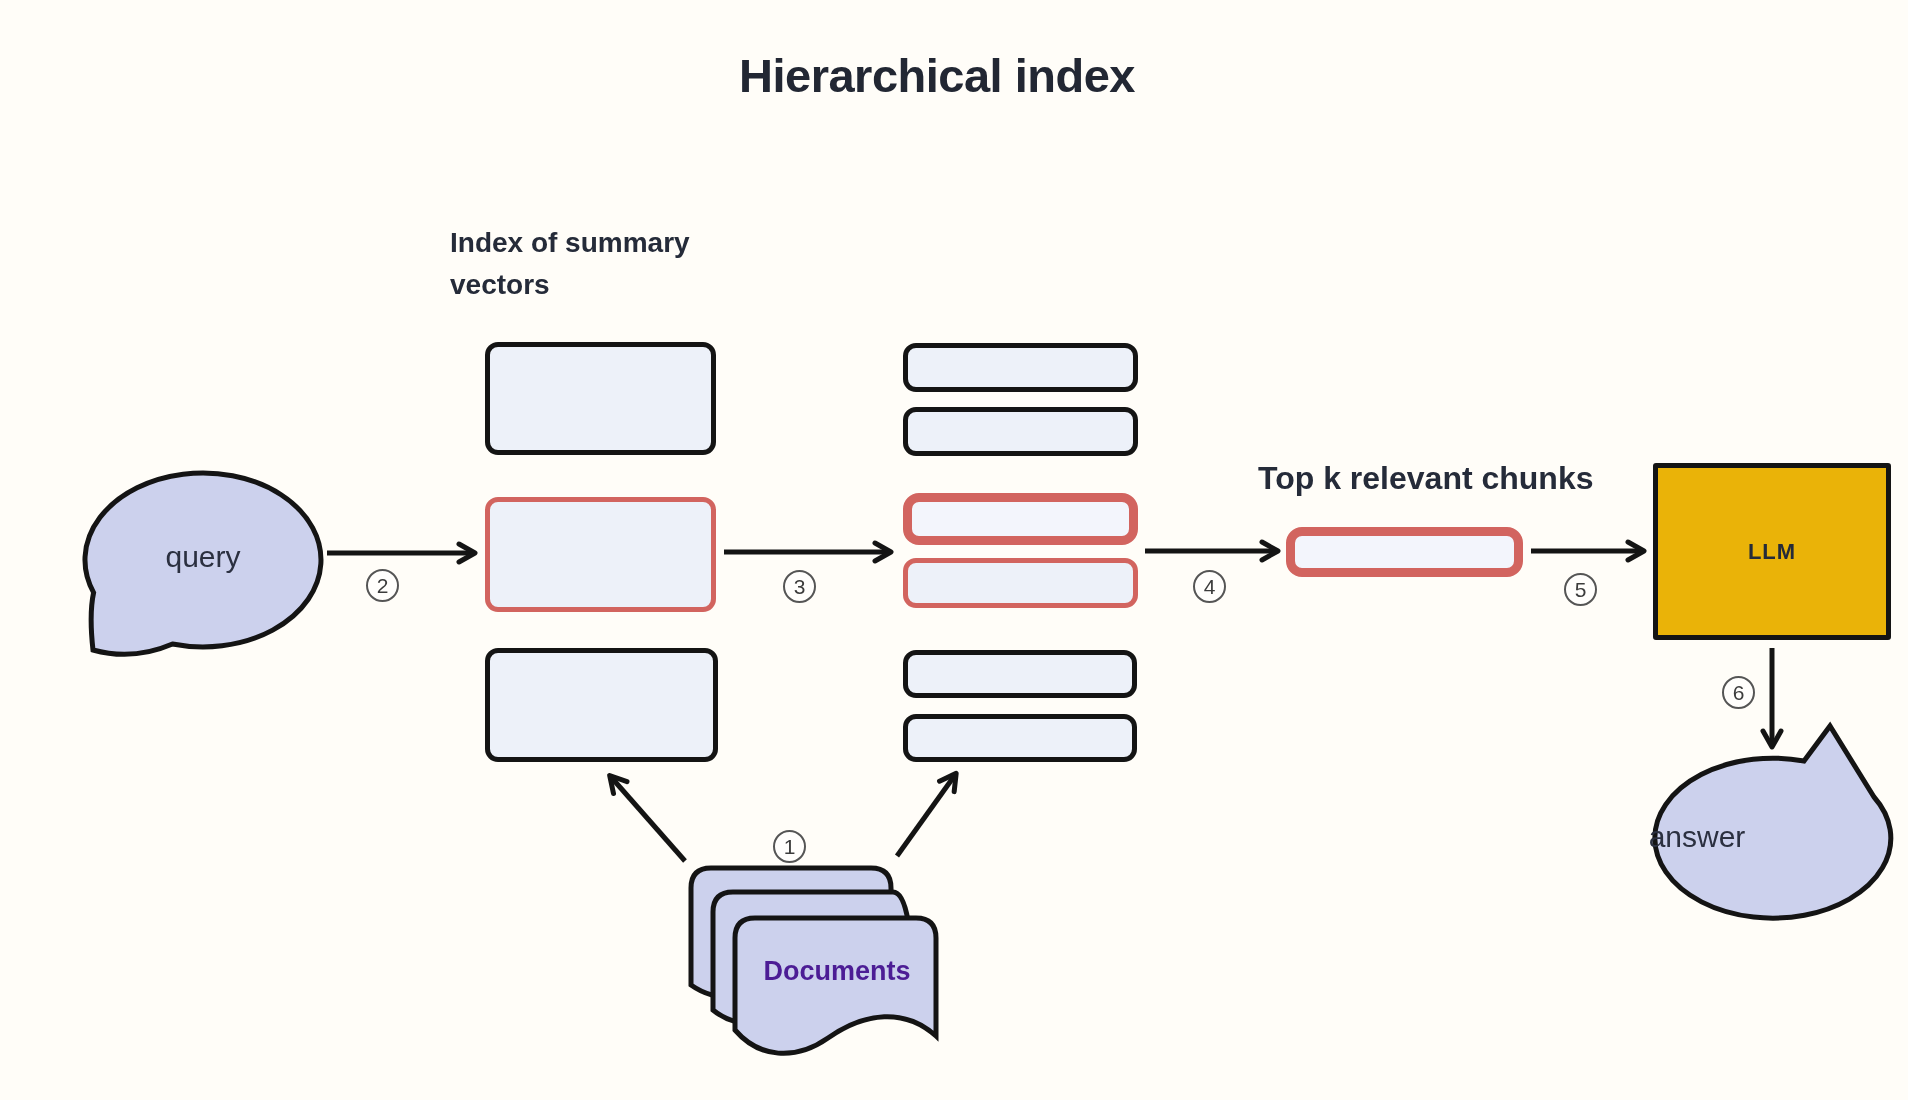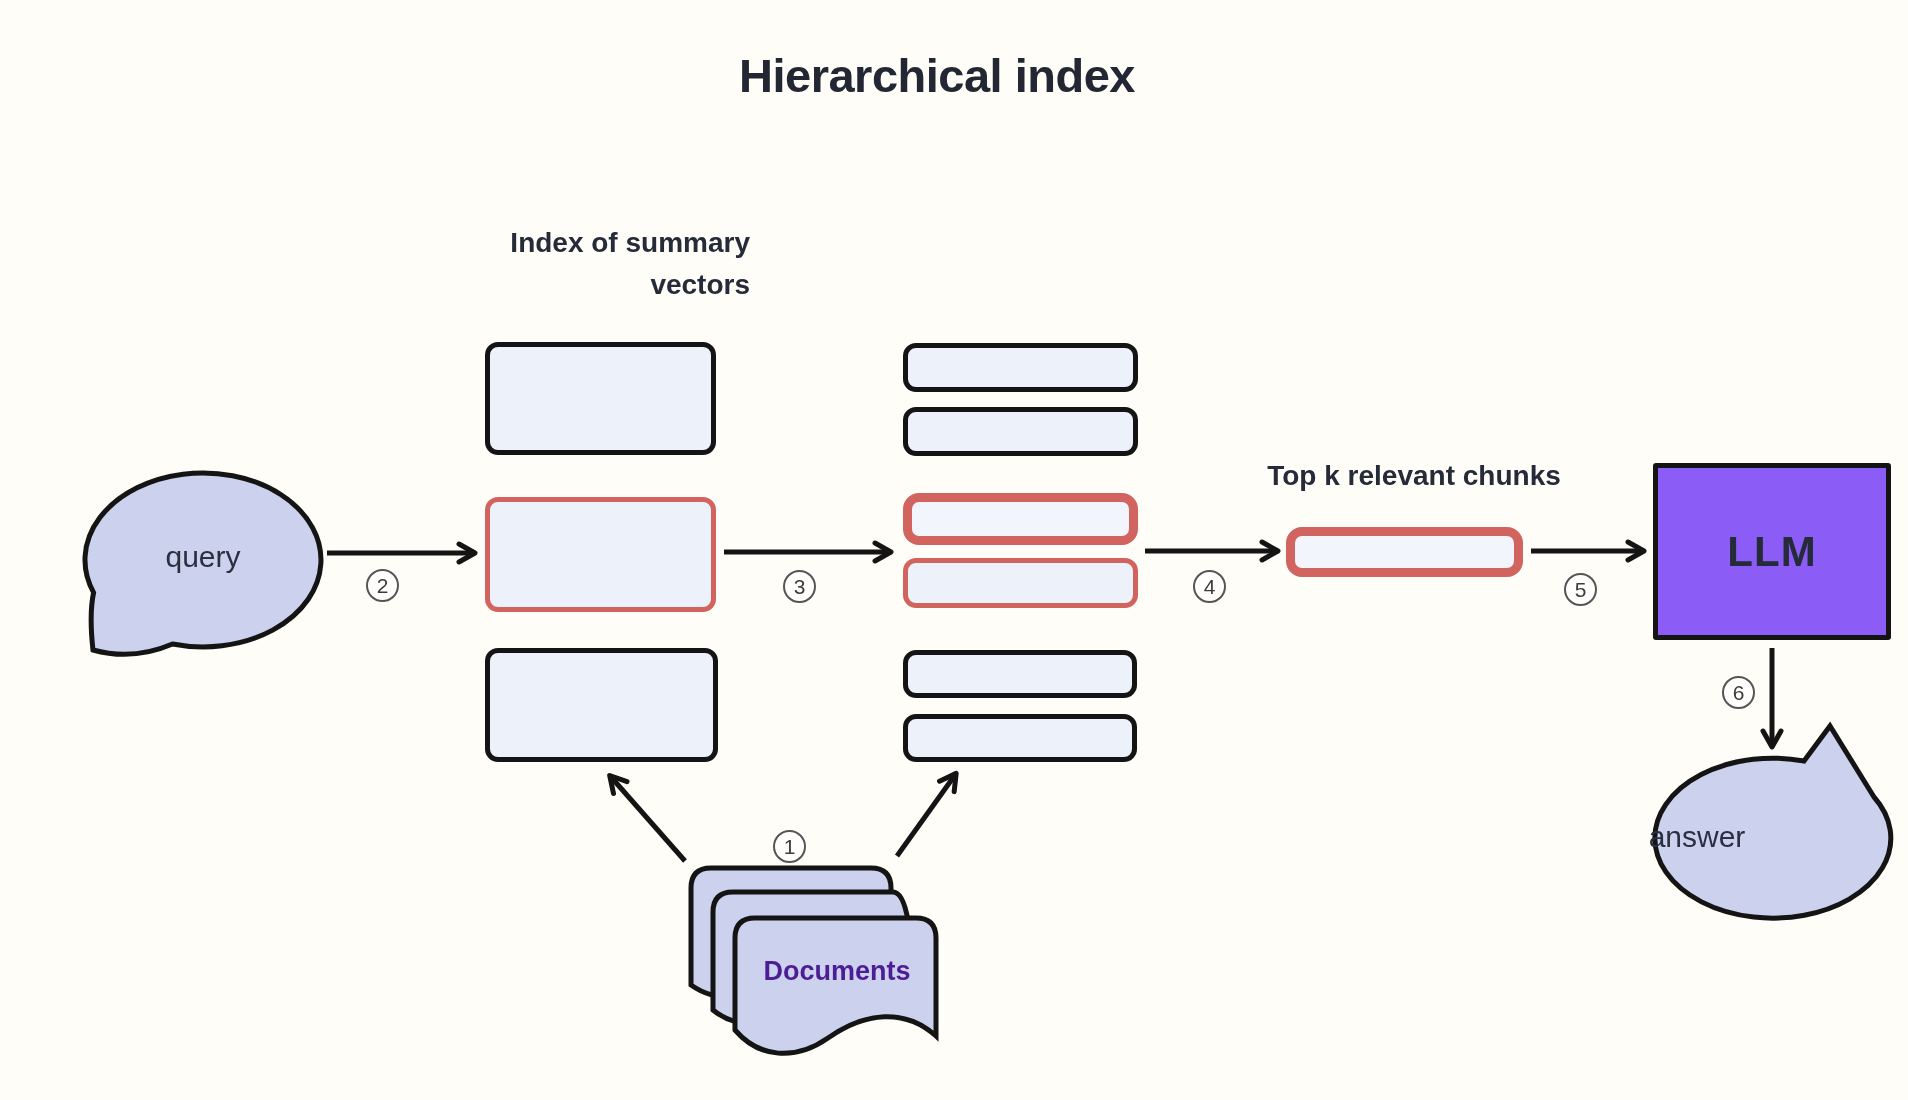--- a/index.html
+++ b/index.html
@@ -10,42 +10,42 @@
     background:#fffdf8; overflow:hidden; color:#252b39;margin-left:33px;
   }
   svg.layer { position:absolute; left:0; top:0; width:1908px; height:1100px; }
 
   .title {
     position:absolute; left:904px; top:48px; transform:translateX(-50%);
     font-size:47px; font-weight:700; letter-spacing:-0.5px; color:#222733;
     white-space:nowrap;
   }
   .col-label {
-    position:absolute; text-align:right; font-weight:700;
+    position:absolute; text-align:left; font-weight:700;
     font-size:28px; line-height:42px; color:#252b39;
   }
   .col-label span { display:block; }
 
   .box {
     position:absolute; background:#edf1f9;
     border:5px solid #141414; border-radius:13px;
   }
   .box.red   { border-color:#d2645f; }
   .box.thick { border-width:9px; border-radius:16px; background:#f3f5fc; }
 
   .llm-box {
     position:absolute; left:1620px; top:463px; width:238px; height:177px;
-    background:#8b5cf6; border:5px solid #141414; border-radius:3px;
+    background:#eab308; border:5px solid #141414; border-radius:3px;
     display:flex; align-items:center; justify-content:center;
-    font-size:42px; font-weight:700; letter-spacing:1px; color:#252b39;
+    font-size:22px; font-weight:700; letter-spacing:1px; color:#252b39;
   }
 
   .topk-label {
     position:absolute; left:1225px; top:460px; width:312px;
-    text-align:center; font-size:28px; font-weight:700; color:#252b39;
+    text-align:center; font-size:32px; font-weight:700; color:#252b39;
     white-space:nowrap;
   }
 
   .bubble-text {
     position:absolute; width:200px; text-align:center;
     font-size:30px; font-weight:400; color:#2b3040;
   }
   .doc-text {
     position:absolute; left:706px; top:956px; width:196px; text-align:center;
     font-size:27px; font-weight:700; color:#4c1d95;

